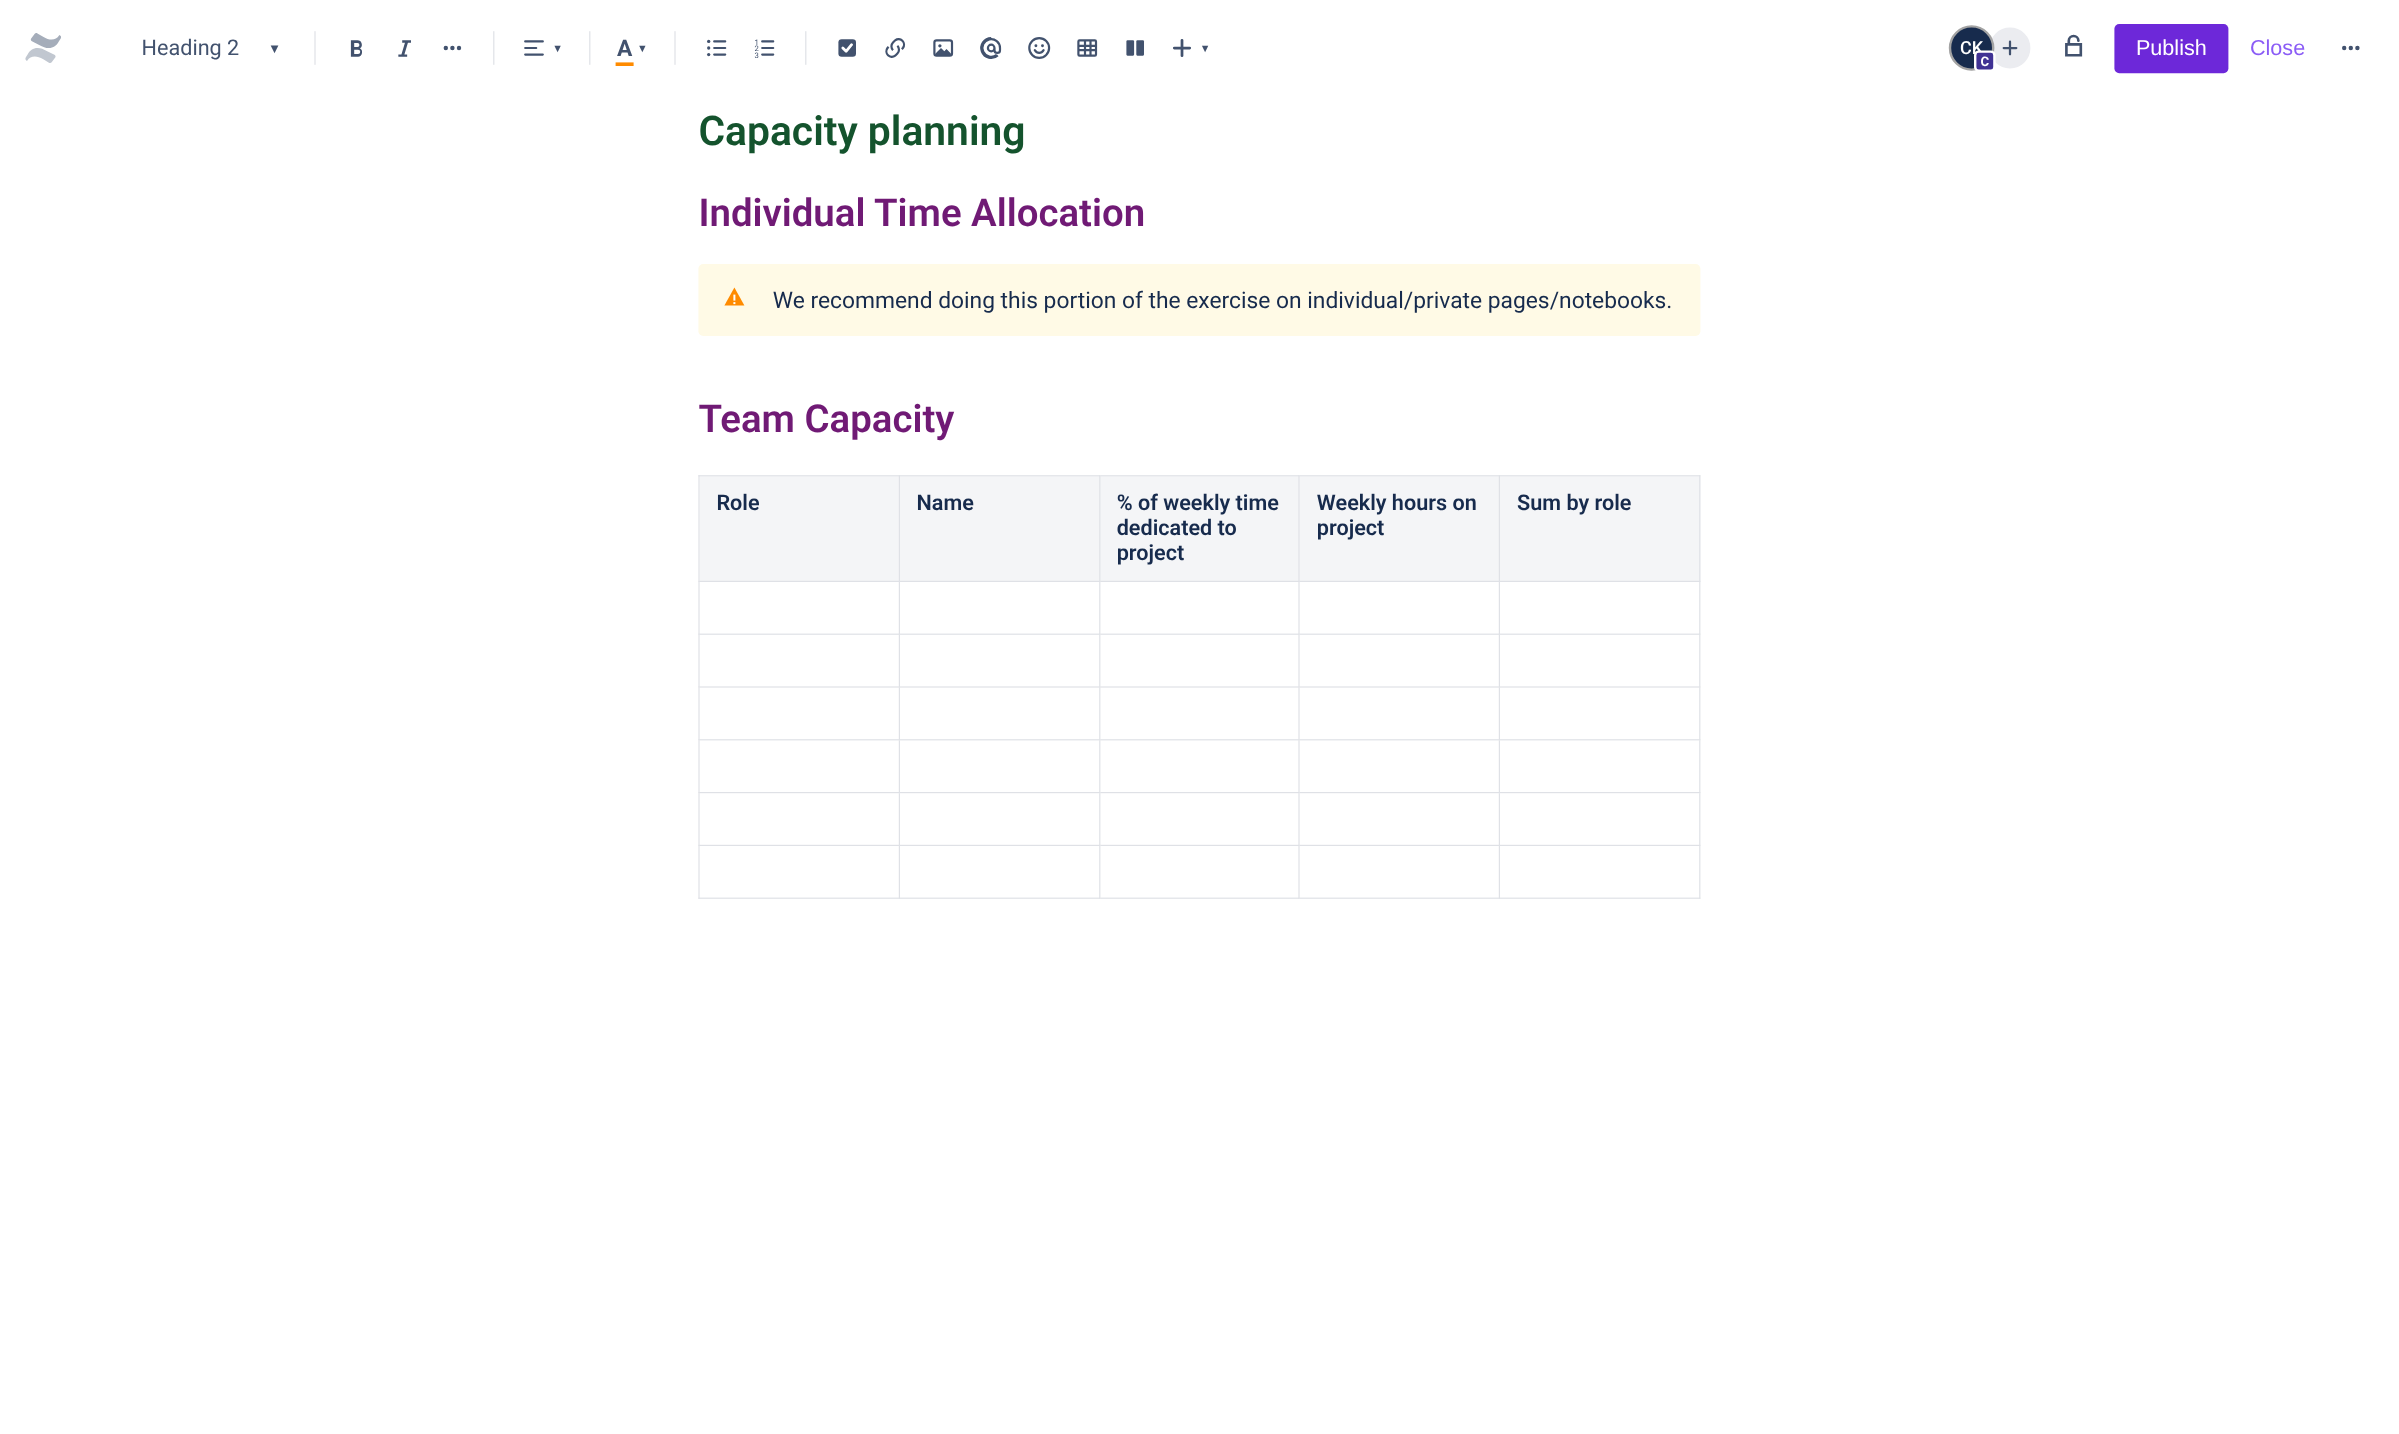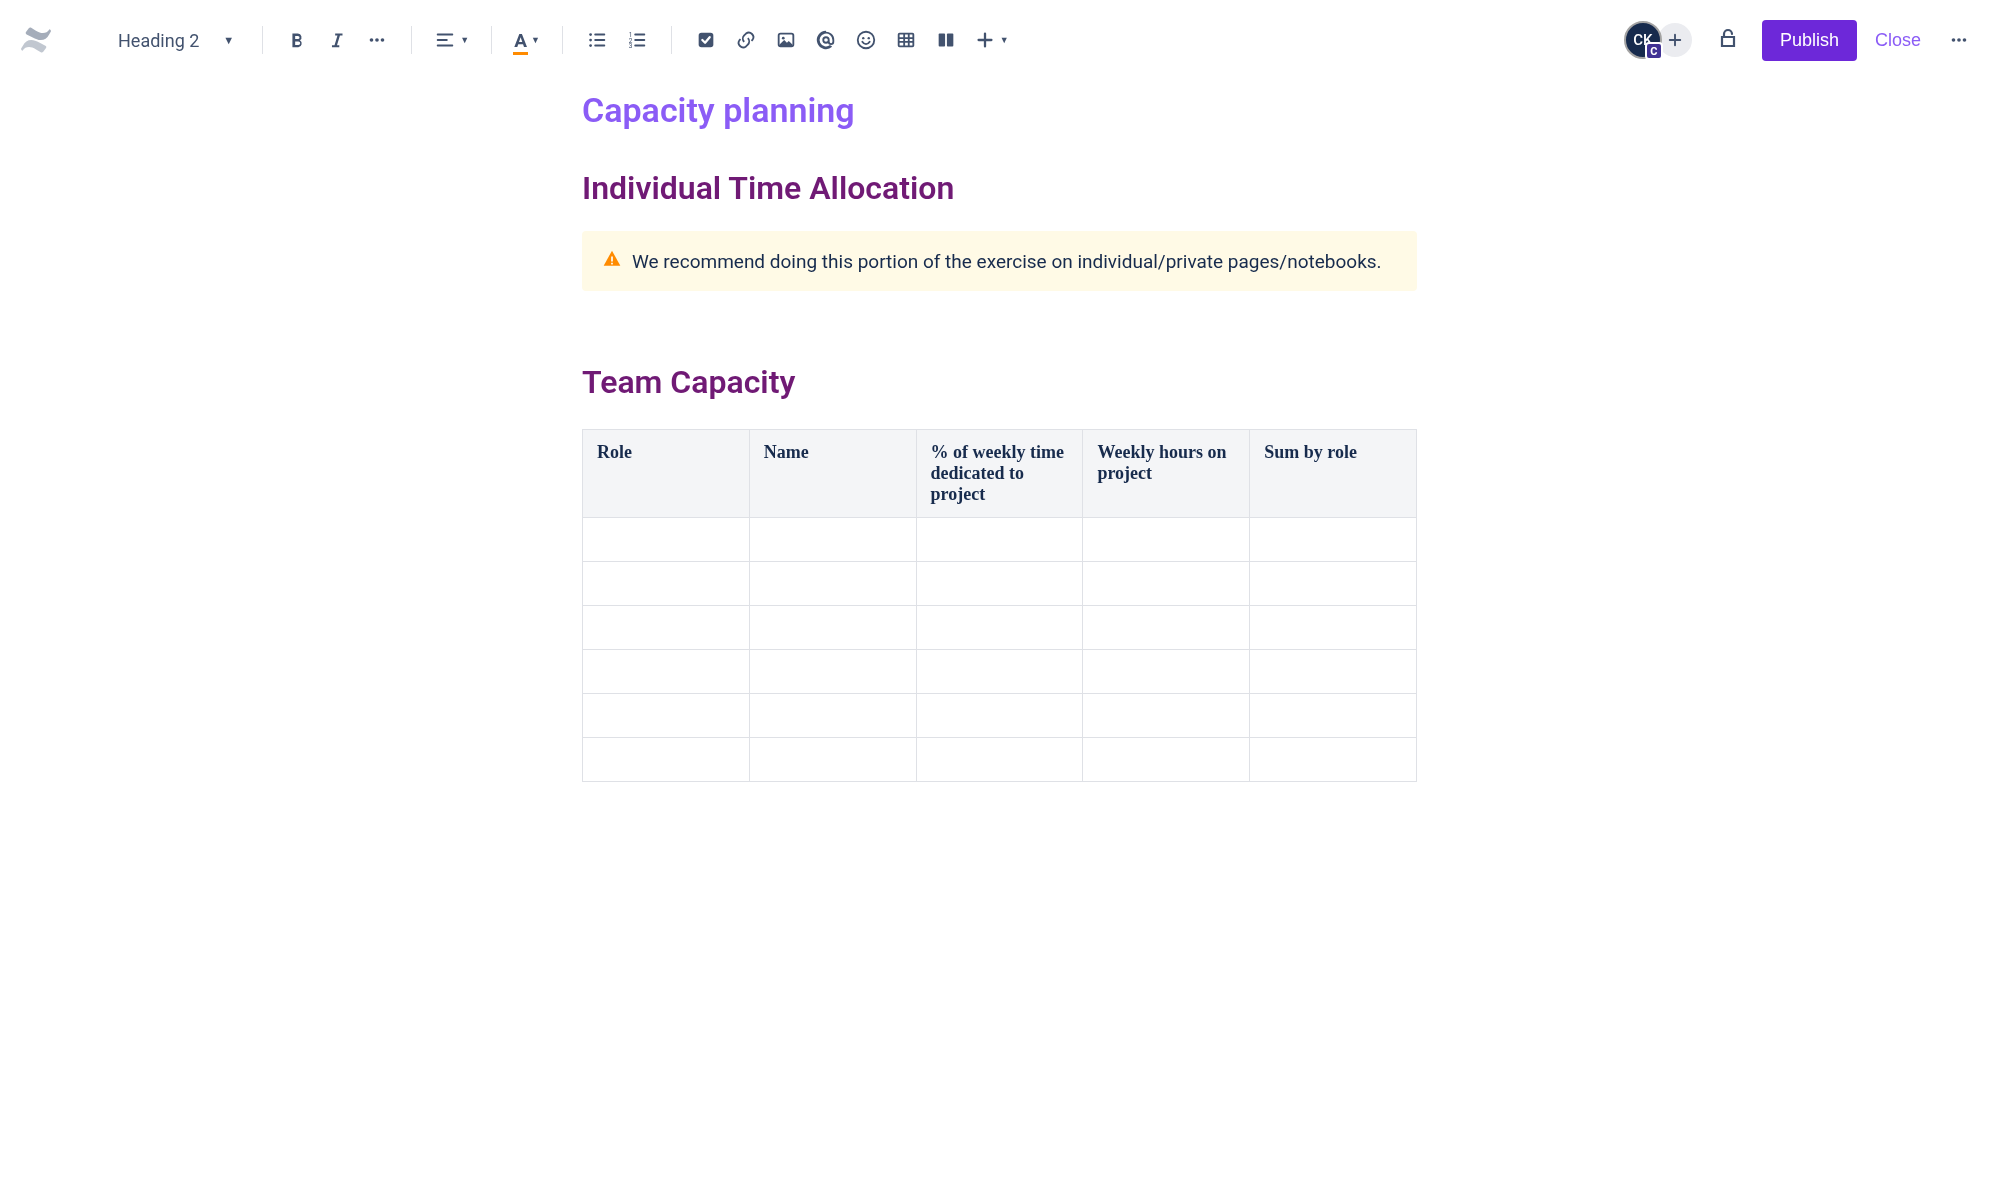--- a/index.html
+++ b/index.html
@@ -98,58 +98,57 @@
 }
 
 .content {
   max-width: 835px;
   margin: 10px auto 0;
   padding: 0 0 60px;
 }
 .content h1 {
   font-size: 34px;
   font-weight: 600;
-  color: #8b5cf6;
-  margin-bottom: 39px;
+  color: #14532d;
+  margin-bottom: 28px;
 }
 .content h2 {
   font-size: 32px;
   font-weight: 600;
   color: #701a75;
   margin-bottom: 24px;
 }
 .panel {
   background: #FFFAE6;
   border-radius: 4px;
   padding: 18px 20px;
   display: flex;
   align-items: center;
-  gap: 10px;
-  margin-bottom: 72px;
+  gap: 22px;
+  margin-bottom: 50px;
 }
 .panel .icon svg { width: 20px; height: 20px; }
 .panel .text { font-size: 19px; color: #172B4D; }
 
 table {
   width: 100%;
   border-collapse: collapse;
   margin-top: 28px;
 }
 th, td {
   border: 1px solid #DFE1E6;
   padding: 12px 14px;
   text-align: left;
   font-size: 18px;
   vertical-align: top;
 }
 th {
   background: #F4F5F7;
   font-weight: 600;
   color: #172B4D;
-  font-family: Liberation Serif, serif;
 }
 td {
   color: #42526E;
   height: 44px;
 }
 tr.data-row td { color: #42526E; }
 tr.empty td { height: 44px; }
 
 .color-A {
   position: relative;

